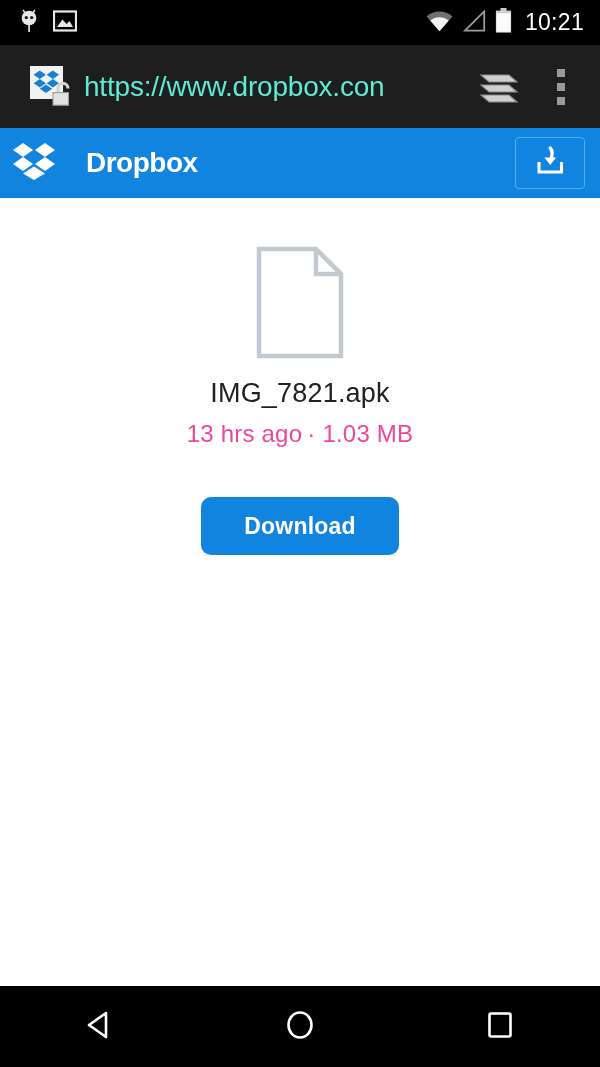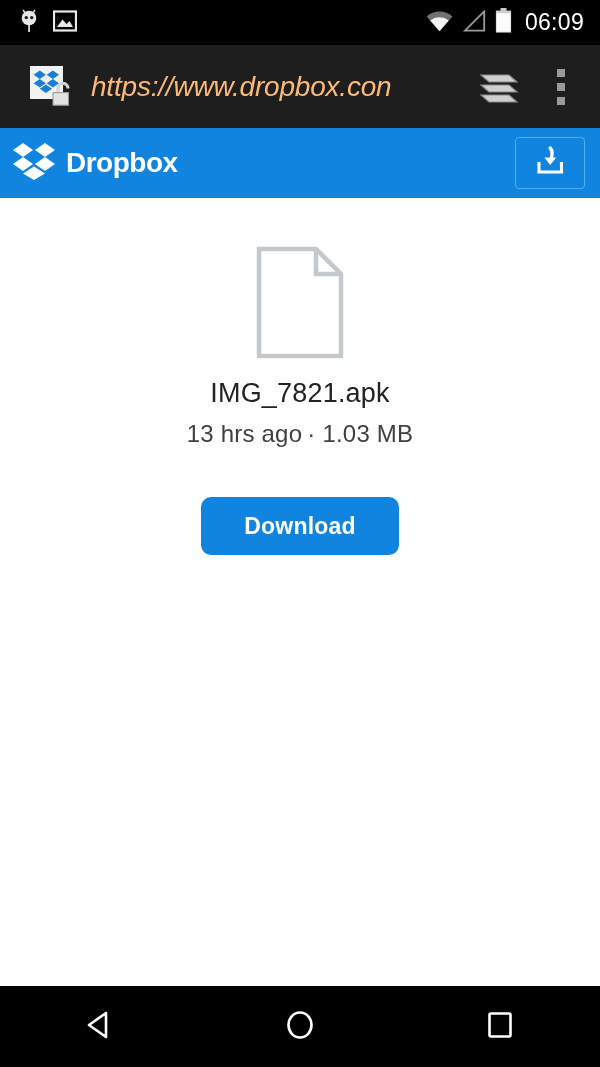--- a/index.html
+++ b/index.html
@@ -28,55 +28,55 @@
     position:absolute; top:45px; left:0; width:600px; height:83px;
     background:#1e1e1e; display:flex; align-items:center;
   }
   .favicon-wrap { position:relative; width:46px; height:46px; margin-left:30px; flex:0 0 auto; }
   .favicon-sq {
     position:absolute; left:0; top:2px; width:33px; height:33px;
     background:#f2f2f2; display:flex; align-items:center; justify-content:center;
   }
   .lock-badge { position:absolute; left:18px; top:16px; width:28px; height:28px; }
   .url-text {
-    color:#fdba74; font-size:28px; margin-left:15px;
+    color:#5eead4; font-size:28px; margin-left:8px;
     white-space:nowrap; overflow:hidden; letter-spacing:-0.2px;
-    flex:1 1 auto; line-height:1;font-style:italic;
+    flex:1 1 auto; line-height:1;
   }
   .tabstack { width:46px; height:46px; margin-right:22px; flex:0 0 auto; }
   .overflow { width:34px; height:46px; margin-right:22px; flex:0 0 auto;
     display:flex; flex-direction:column; align-items:center; justify-content:center; gap:6px; }
   .dot { width:8px; height:8px; background:#9a9a9a; }
 
   
   .appheader {
     position:absolute; top:128px; left:0; width:600px; height:70px;
     background:#1184e0; display:flex; align-items:center;
   }
   .brand { display:flex; align-items:center; margin-left:12px; gap:10px; }
   .brand-name {
-    color:#fff; font-size:28px; font-weight:bold; letter-spacing:-0.5px; line-height:1;
+    color:#fff; font-size:28px; font-weight:bold; letter-spacing:-0.5px; line-height:1;margin-left:20px;
   }
   .save-btn {
     margin-left:auto; margin-right:15px;
     width:70px; height:52px; border:1.5px solid #55adeb; border-radius:4px;
     display:flex; align-items:center; justify-content:center;
   }
 
   
   .content {
     position:absolute; top:198px; left:0; width:600px; height:685px;
     background:#fff; display:flex; flex-direction:column; align-items:center;
   }
   .fileicon { margin-top:48px; }
   .filename {
     margin-top:16px; font-size:27px; color:#222; letter-spacing:.2px; line-height:1.1;
   }
   .filemeta {
-    margin-top:12px; font-size:24px; color:#404040; letter-spacing:.2px; line-height:1.1;
+    margin-top:12px; font-size:24px; color:#ec4899; letter-spacing:.2px; line-height:1.1;
   }
   .filemeta .sep { margin:0 7px 0 5px; }
   .download-btn {
     margin-top:50px; width:198px; height:58px; background:#1184e0;
     border:none; border-radius:10px; color:#fff;
     font-family:"Liberation Sans", sans-serif;
     font-size:23px; font-weight:bold; letter-spacing:.2px; cursor:pointer;
   }
 
   
@@ -122,21 +122,21 @@
           <path d="M22.2 1.4 L22.2 20.6 L3 20.6 Z" fill="none" stroke="#9a9a9a" stroke-width="1.8"></path>
         </svg>
       </span>
       <span>
         <svg width="17" height="25" viewBox="0 0 17 25">
           <rect x="5.5" y="0" width="6" height="3" fill="#c9c9c9"></rect>
           <rect x="0.9" y="2.6" width="15.2" height="22" fill="#cfcfcf"></rect>
           <rect x="1.6" y="5.2" width="13.8" height="18.6" fill="#fbfbfb"></rect>
         </svg>
       </span>
-      <span class="status-time">06:09</span>
+      <span class="status-time">10:21</span>
     </div>
   </div>
 
   <div class="browserbar">
     <div class="favicon-wrap">
       <div class="favicon-sq">
         <svg width="27" height="26" viewBox="0 0 28 26">
           <path d="M7 1 L0.6 5.4 L7 9.8 L13.4 5.4 Z" fill="#1a7fd4"></path>
           <path d="M20.6 1 L14.2 5.4 L20.6 9.8 L27 5.4 Z" fill="#1a7fd4"></path>
           <path d="M0.6 14.2 L7 9.8 L13.4 14.2 L7 18.6 Z" fill="#1a7fd4"></path>

